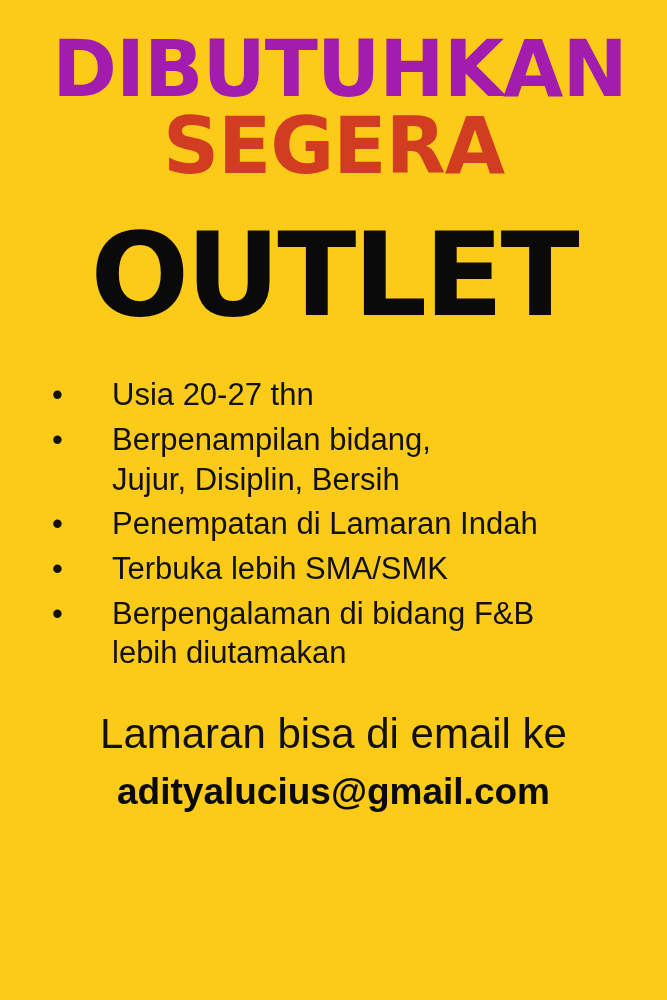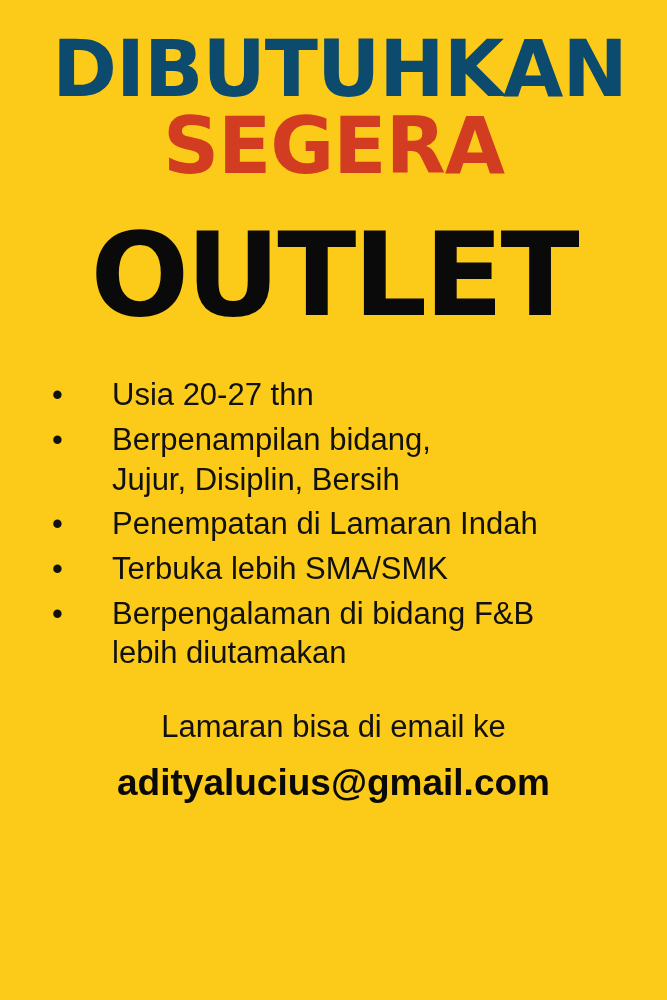--- a/index.html
+++ b/index.html
@@ -23,21 +23,21 @@
     display: flex;
     flex-direction: column;
     align-items: center;
   }
   .headline-block {
     width: 100%;
     text-align: center;
     margin-top: 34px;
   }
   .headline-1 {
-    color: #0c4a6e;
+    color: #a21caf;
     font-weight: bold;
     font-size: 78px;
     line-height: 0.92;
     letter-spacing: -1px;
     font-family: "DejaVu Sans", sans-serif;
     transform: scaleX(1.0);
     padding-left: 12px;
   }
   .headline-2 {
     color: #D23C20;
@@ -98,31 +98,31 @@
     white-space: pre-line;
     margin-left: 36px;
   }
   .contact {
     width: 100%;
     text-align: center;
     margin-top: 28px;
   }
   .contact-line {
     color: #111;
-    font-size: 31px;
+    font-size: 42px;
     line-height: 1.35;
     font-family: "Liberation Sans", sans-serif;
   }
   .contact-email {
     color: #0A0A0A;
     font-size: 37px;
     font-weight: bold;
     line-height: 1.35;
     font-family: "Liberation Sans", sans-serif;
-    margin-top: 10px;
+    margin-top: 4px;
   }
 </style>
 </head>
 <body>
 
 <div class="poster">
 
   <div class="headline-block">
     <div class="headline-1">DIBUTUHKAN</div>
     <div class="headline-2">SEGERA</div>

